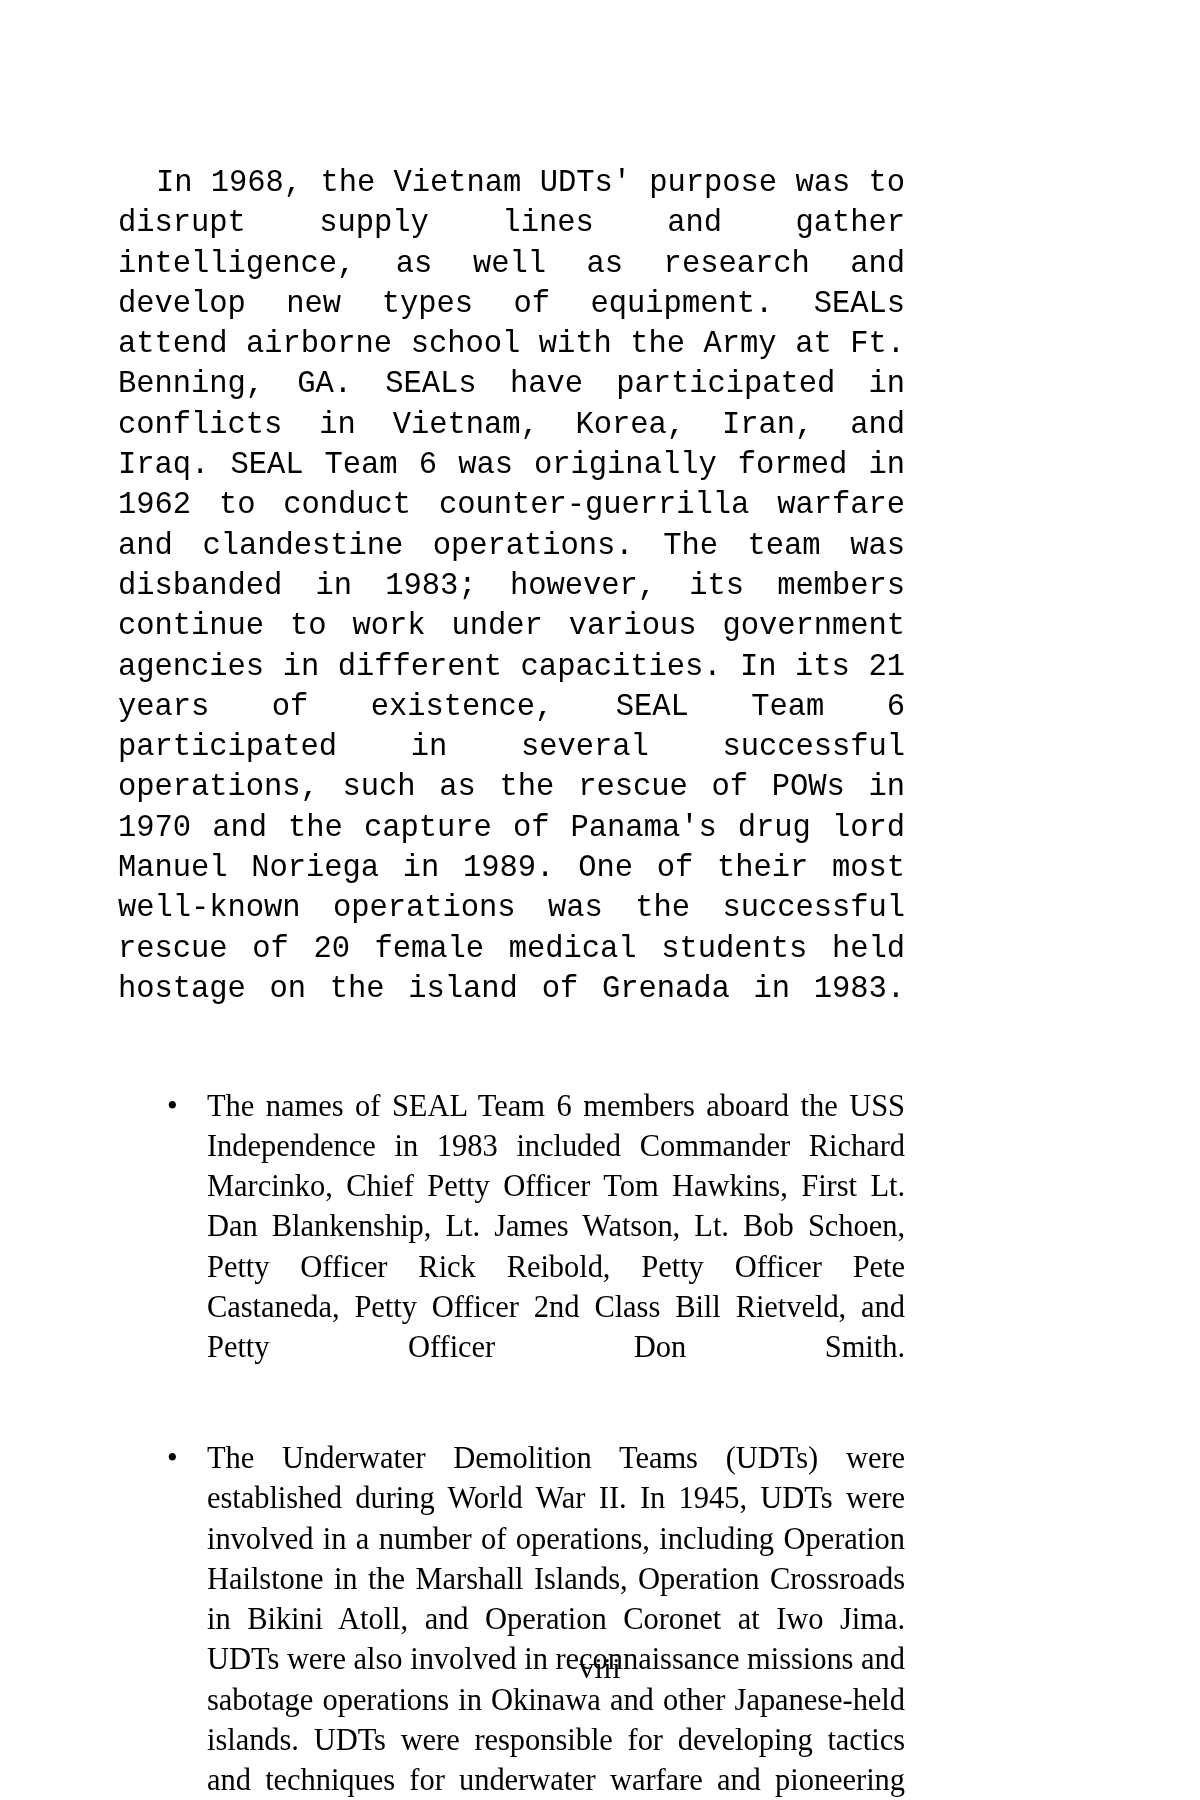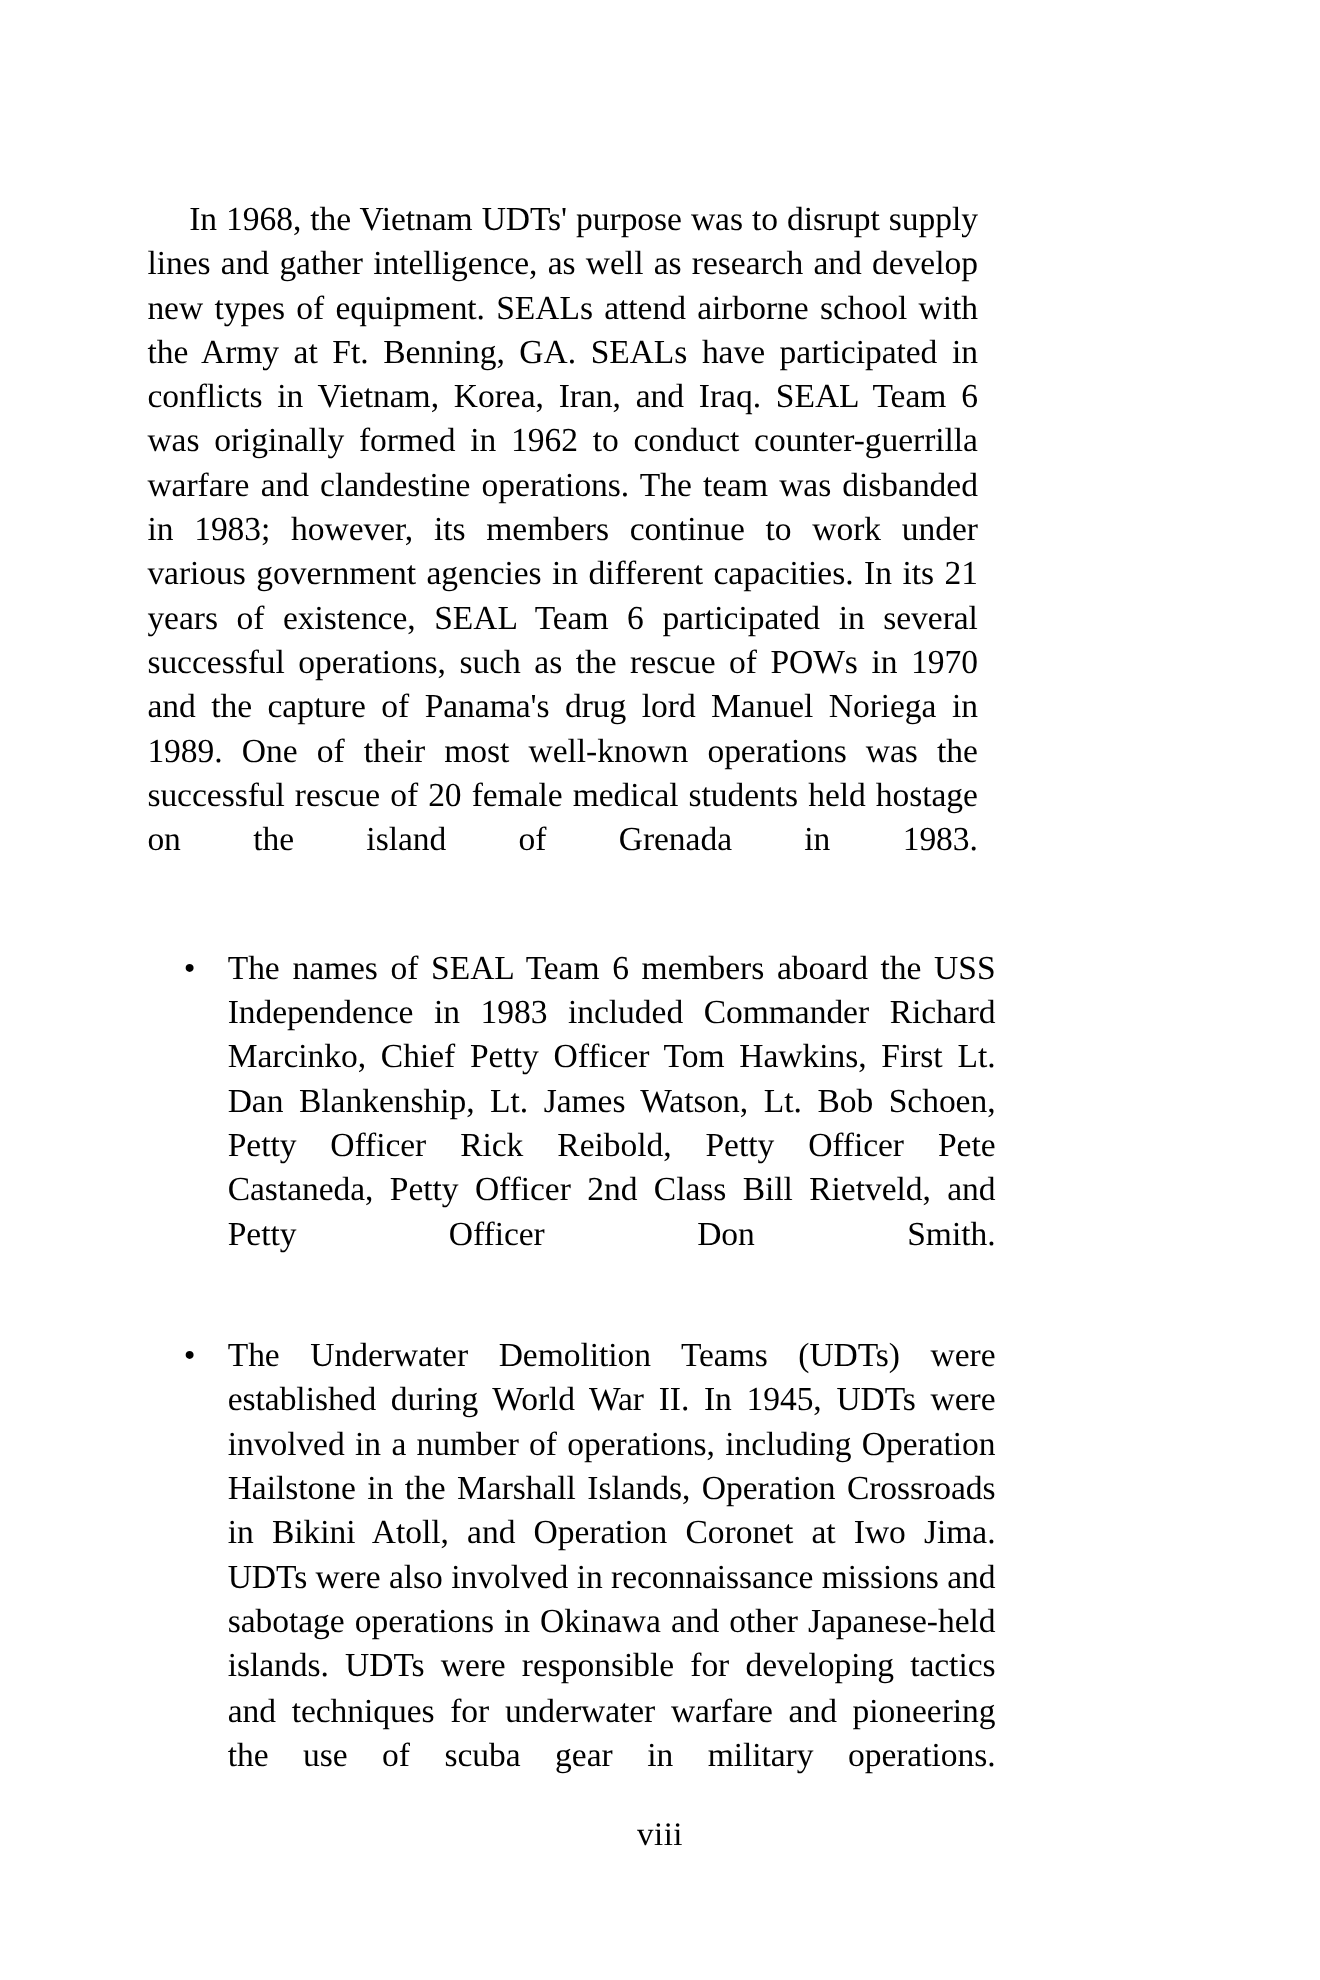--- a/index.html
+++ b/index.html
@@ -25,24 +25,25 @@
     top: 163px;
     width: 787px;
   }
 
   .body-paragraph {
     font-size: 30.5px;
     line-height: 40.3px;
     text-align: justify;
     text-justify: inter-word;
     text-indent: 38px;
-    margin: 16px;
+    margin: 0;
     letter-spacing: -0.05px;
     word-spacing: 0px;
     hyphens: none;
+    font-family: Liberation Mono, monospace;
   }
 
   .bullet-list {
     margin: 0;
     padding: 0;
     list-style: none;
   }
 
   .bullet-item {
     position: relative;

